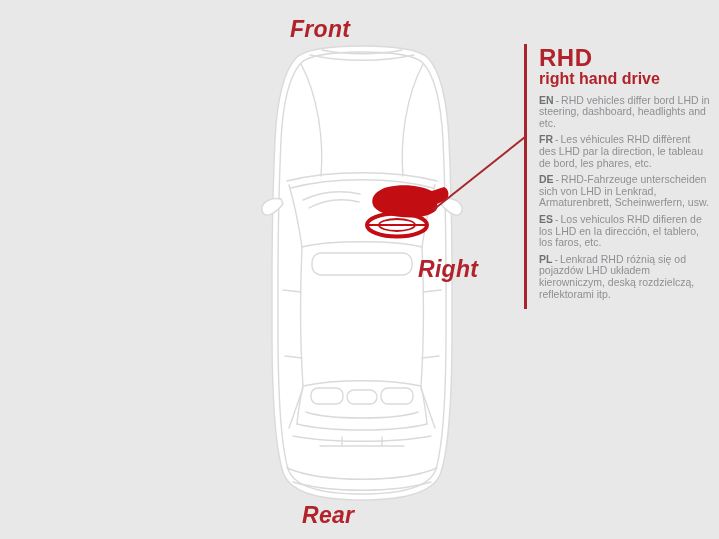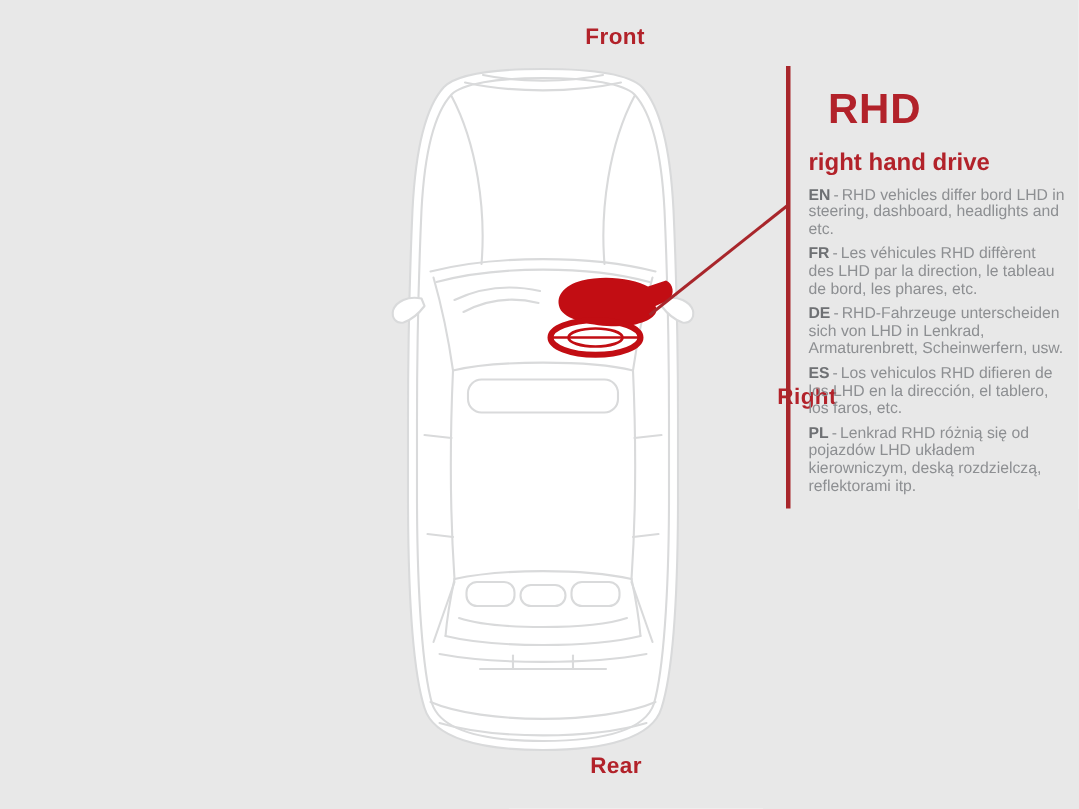--- a/index.html
+++ b/index.html
@@ -7,41 +7,42 @@
     position:relative;
     width:719px;height:539px;
     background:var(--bg,#e8e8e8);
     overflow:hidden;
     font-family:"Liberation Sans",sans-serif;
   }
   svg.scene{position:absolute;left:0;top:0;}
   .dir-label{
     position:absolute;
     width:140px;
-    text-align:right;
-    font-size:15px;
+    text-align:left;
+    font-size:23px;
     font-weight:700;
     letter-spacing:.3px;
     color:var(--accent-red,#b2222a);
+    font-style:italic;
   }
   .dir-front{left:290px;top:16px;}
   .dir-left {left:168px;top:255px;}
   .dir-right{left:418px;top:256px;}
-  .dir-rear {left:288px;top:502px;}
+  .dir-rear {left:302px;top:502px;}
   .panel{
     position:absolute;
     left:524px;top:44px;
     width:186px;
     box-sizing:border-box;
     border-left:3px solid var(--line-red,#a8262b);
     padding:2px 0 4px 12px;
   }
   .panel-title{
-    margin:13px;
-    font-size:28px;
+    margin:0;
+    font-size:24px;
     line-height:1.0;
     font-weight:700;
     letter-spacing:.5px;
     color:var(--accent-red,#b2222a);
   }
   .panel-subtitle{
     margin:0 0 7px 0;
     font-size:16px;
     line-height:1.1;
     font-weight:700;

